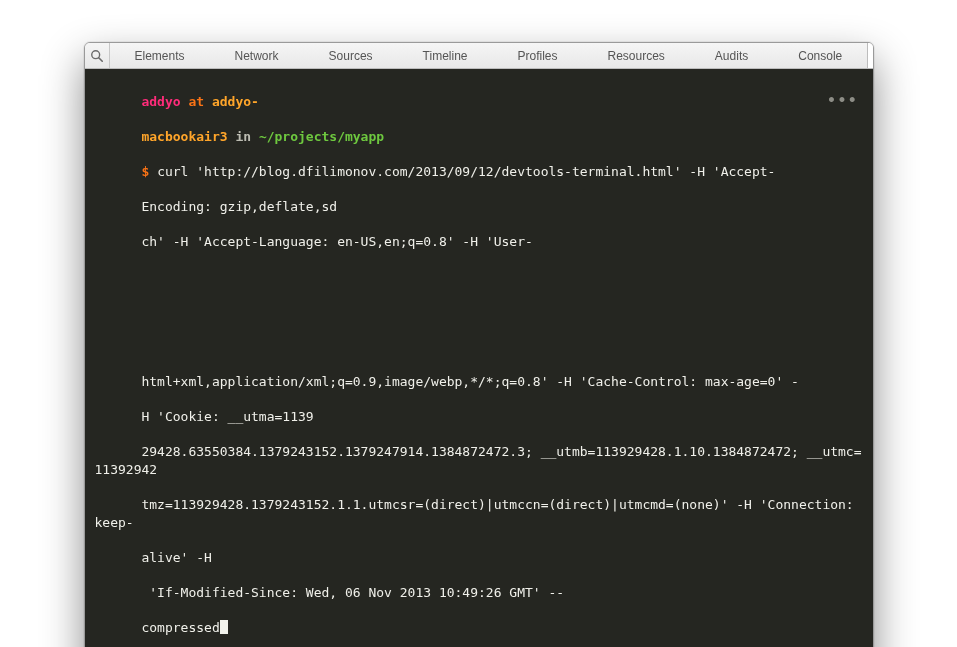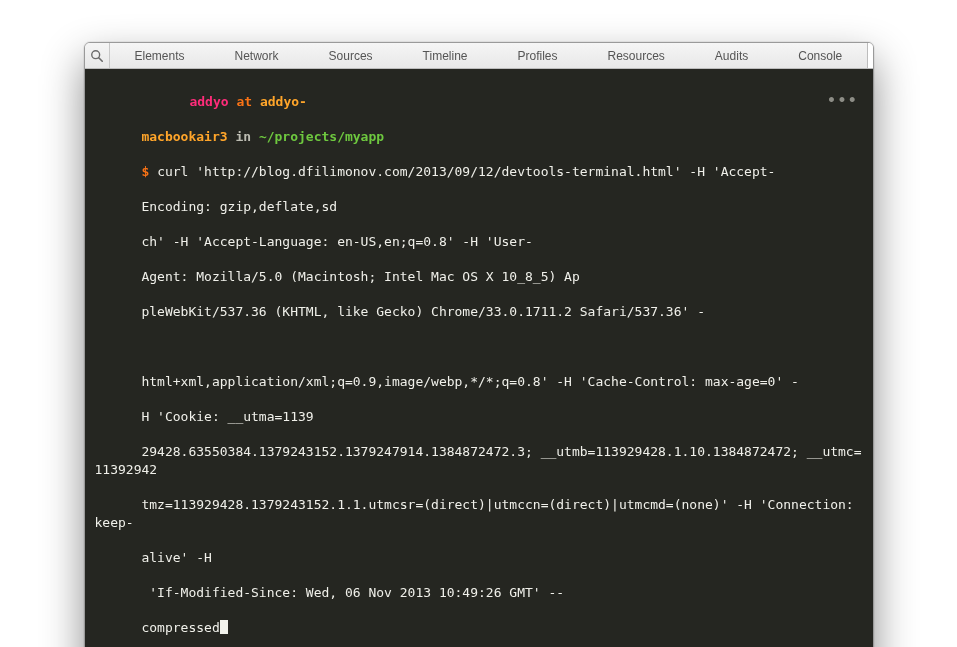--- a/index.html
+++ b/index.html
@@ -66,21 +66,21 @@
     .ri svg { display:block; }
     .term {
       background:#252621; color:#f2f2ec;
       font-family: Menlo, Monaco, Consolas, monospace;
       font-size:13px; line-height:1.35;
       padding:6px 10px 180px 10px;
       min-height:470px;
       position:relative;
     }
     .elps { position:absolute; top:22px; right:14px; color:#8d8d86; letter-spacing:2px; font-size:14px; font-weight:bold; }
-    .user { color:#ff2c7a; font-weight:bold;margin-left:48px; }
+    .user { color:#ff2c7a; font-weight:bold; }
     .at { color:#f97316; font-weight:bold; }
     .host { color:#ffa52a; font-weight:bold; }
     .sep { color:#bcbcb2; font-weight:bold; }
     .path { color:#6ec83f; font-weight:bold; }
     .cmd { color:#f0f0ea;text-align:right; }
     .wrap { white-space:pre-wrap; word-break:break-all; }
     .cursor {
       display:inline-block; width:8px; height:14px;
       background:#f2f2ec; vertical-align:-2px; margin-left:0px;
     }
@@ -159,22 +159,22 @@
   </div>
 
   <div class="term">
     <div class="elps">•••</div>
     <div class="wrap">
       <span class="user">addyo</span><span class="at"> at </span><span class="host">addyo-</span><br>
       <span class="host">macbookair3</span><span class="sep"> in </span><span class="path">~/projects/myapp</span><br>
       <span class="at">$ </span><span class="cmd">curl 'http://blog.dfilimonov.com/2013/09/12/devtools-terminal.html' -H 'Accept-</span><br>
       <span class="cmd">Encoding: gzip,deflate,sd</span><br>
       <span class="cmd">ch' -H 'Accept-Language: en-US,en;q=0.8' -H 'User-</span><br>
-      <span class="cmd">Agent: Mozilla/5.0 (Macintosh; Intel Mac OS X 10_8_5) Ap</span><br>
-      <span class="cmd">pleWebKit/537.36 (KHTML, like Gecko) Chrome/33.0.1711.2 Safari/537.36' -</span><br>
+      <br>
+      <br>
       <br>
       <span class="cmd">html+xml,application/xml;q=0.9,image/webp,*/*;q=0.8' -H 'Cache-Control: max-age=0' -</span><br>
       <span class="cmd">H 'Cookie: __utma=1139</span><br>
       <span class="cmd">29428.63550384.1379243152.1379247914.1384872472.3; __utmb=113929428.1.10.1384872472; __utmc=11392942</span><br>
       <span class="cmd">tmz=113929428.1379243152.1.1.utmcsr=(direct)|utmccn=(direct)|utmcmd=(none)' -H 'Connection: keep-</span><br>
       <span class="cmd">alive' -H</span><br>
       <span class="cmd"> 'If-Modified-Since: Wed, 06 Nov 2013 10:49:26 GMT' --</span><br>
       <span class="cmd">compressed</span><span class="cursor"></span>
     </div>
   </div>

